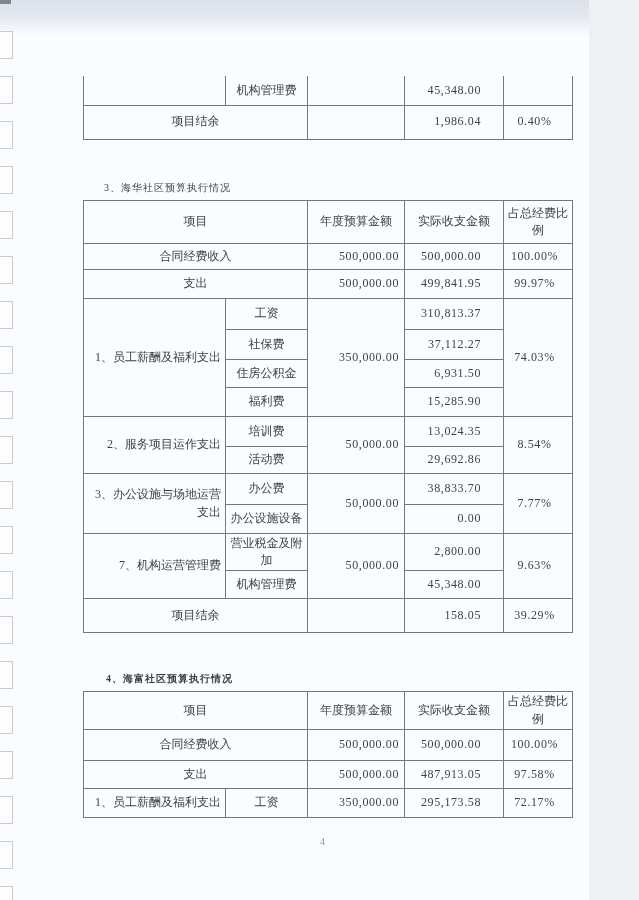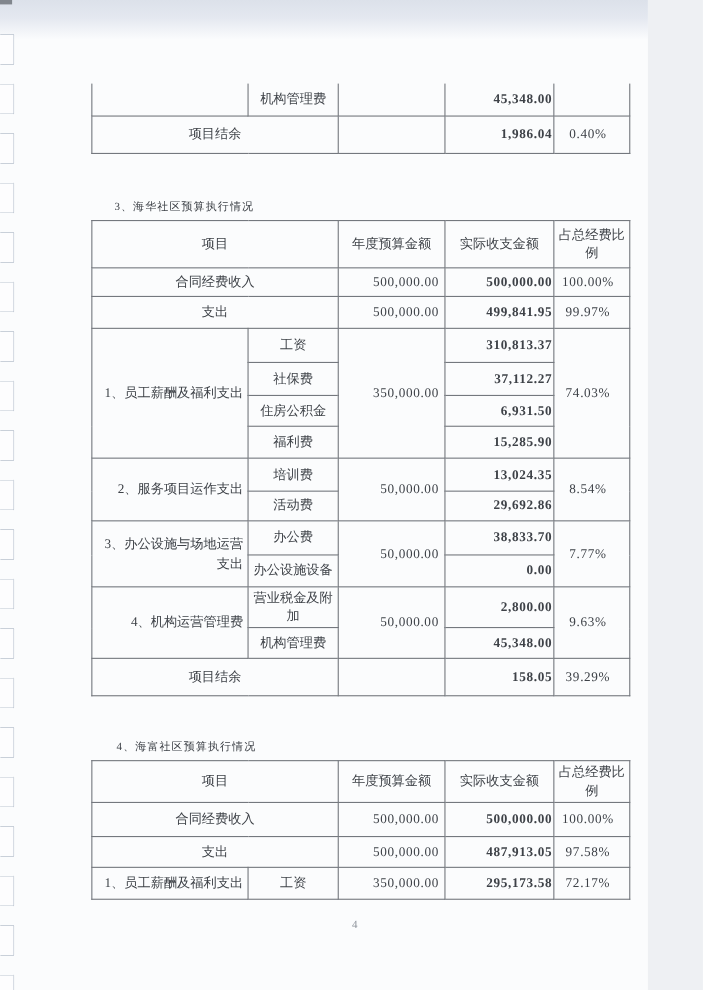--- a/index.html
+++ b/index.html
@@ -50,21 +50,21 @@
   }
   td {
     border: 1px solid #74787e;
     padding: 0 3px;
     text-align: center;
     vertical-align: middle;
     overflow: hidden;
     line-height: 1.45;
   }
   td.grp { text-align: right; padding-left: 7px; padding-right: 4px; }
-  td.num { text-align: right; padding-right: 1px; letter-spacing: .6px; white-space: nowrap; font-weight: bold; }
+  td.num { text-align: right; padding-right: 22px; letter-spacing: .6px; white-space: nowrap; }
   td.bud { text-align: right; padding-right: 5px; letter-spacing: .6px; white-space: nowrap; }
   td.pct { text-align: center; padding-right: 10px; letter-spacing: .6px; white-space: nowrap; }
   tr.cut td { border-top: none; }
   .footer-page {
     position: absolute; left: 320px; top: 836px;
     font-size: 10px; color: #8d939b; letter-spacing: 1px;
   }
 </style>
 </head>
 <body>
@@ -189,41 +189,41 @@
       <td class="bud" rowspan="2">50,000.00</td>
       <td class="num">38,833.70</td>
       <td class="pct" rowspan="2">7.77%</td>
     </tr>
     <tr style="height:29px;">
       <td>办公设施设备</td>
       <td class="num">0.00</td>
     </tr>
 
     <tr style="height:37px;">
-      <td class="grp" rowspan="2">4、机构运营管理费</td>
+      <td class="grp" rowspan="2">7、机构运营管理费</td>
       <td>营业税金及附加</td>
       <td class="bud" rowspan="2">50,000.00</td>
       <td class="num">2,800.00</td>
       <td class="pct" rowspan="2">9.63%</td>
     </tr>
     <tr style="height:28px;">
       <td>机构管理费</td>
       <td class="num">45,348.00</td>
     </tr>
 
     <tr style="height:34px;">
       <td colspan="2">项目结余</td>
       <td></td>
       <td class="num">158.05</td>
       <td class="pct">39.29%</td>
     </tr>
   </tbody>
     </table>
 
-  <div class="section-title" style="left:106px; top:672px;">4、海富社区预算执行情况</div>
+  <div class="section-title" style="left:106px; top:672px;font-weight:bold;">4、海富社区预算执行情况</div>
 
   <table style="left:83px; top:691px; width:489px;">
     <colgroup>
         <col style="width:142px">
         <col style="width:82px">
         <col style="width:97px">
         <col style="width:99px">
         <col style="width:69px">
       </colgroup>
     <tbody>

